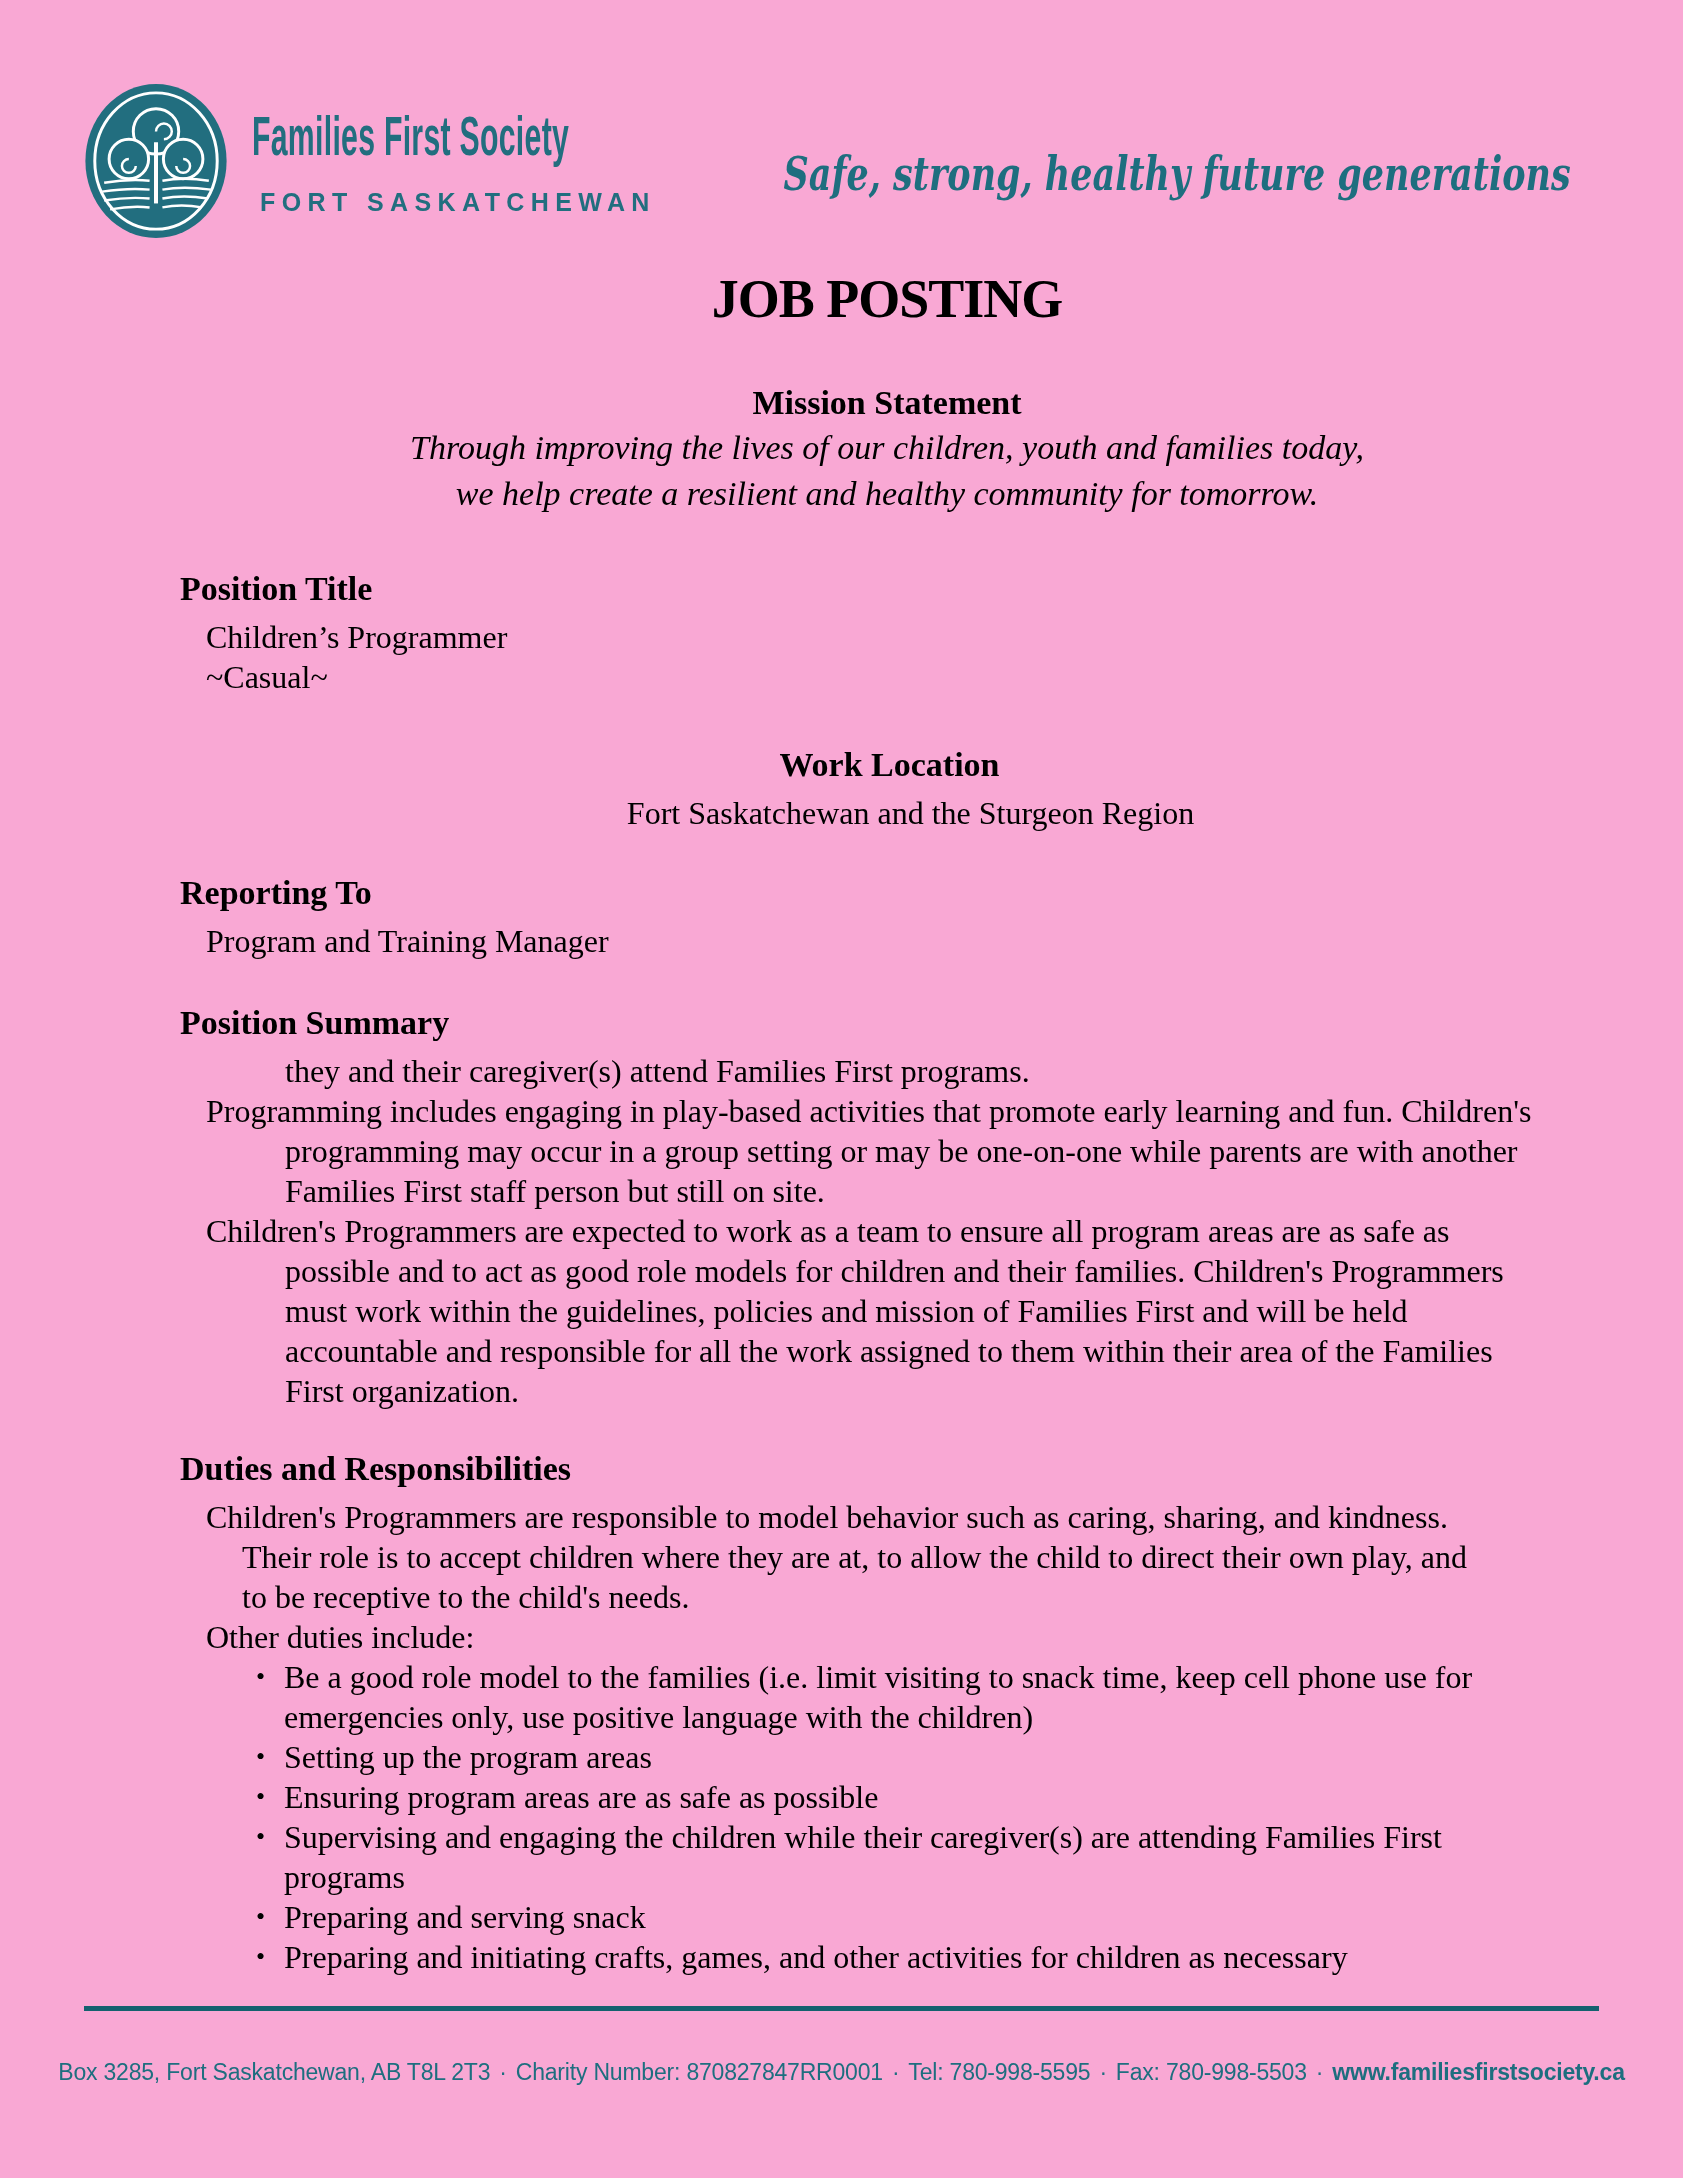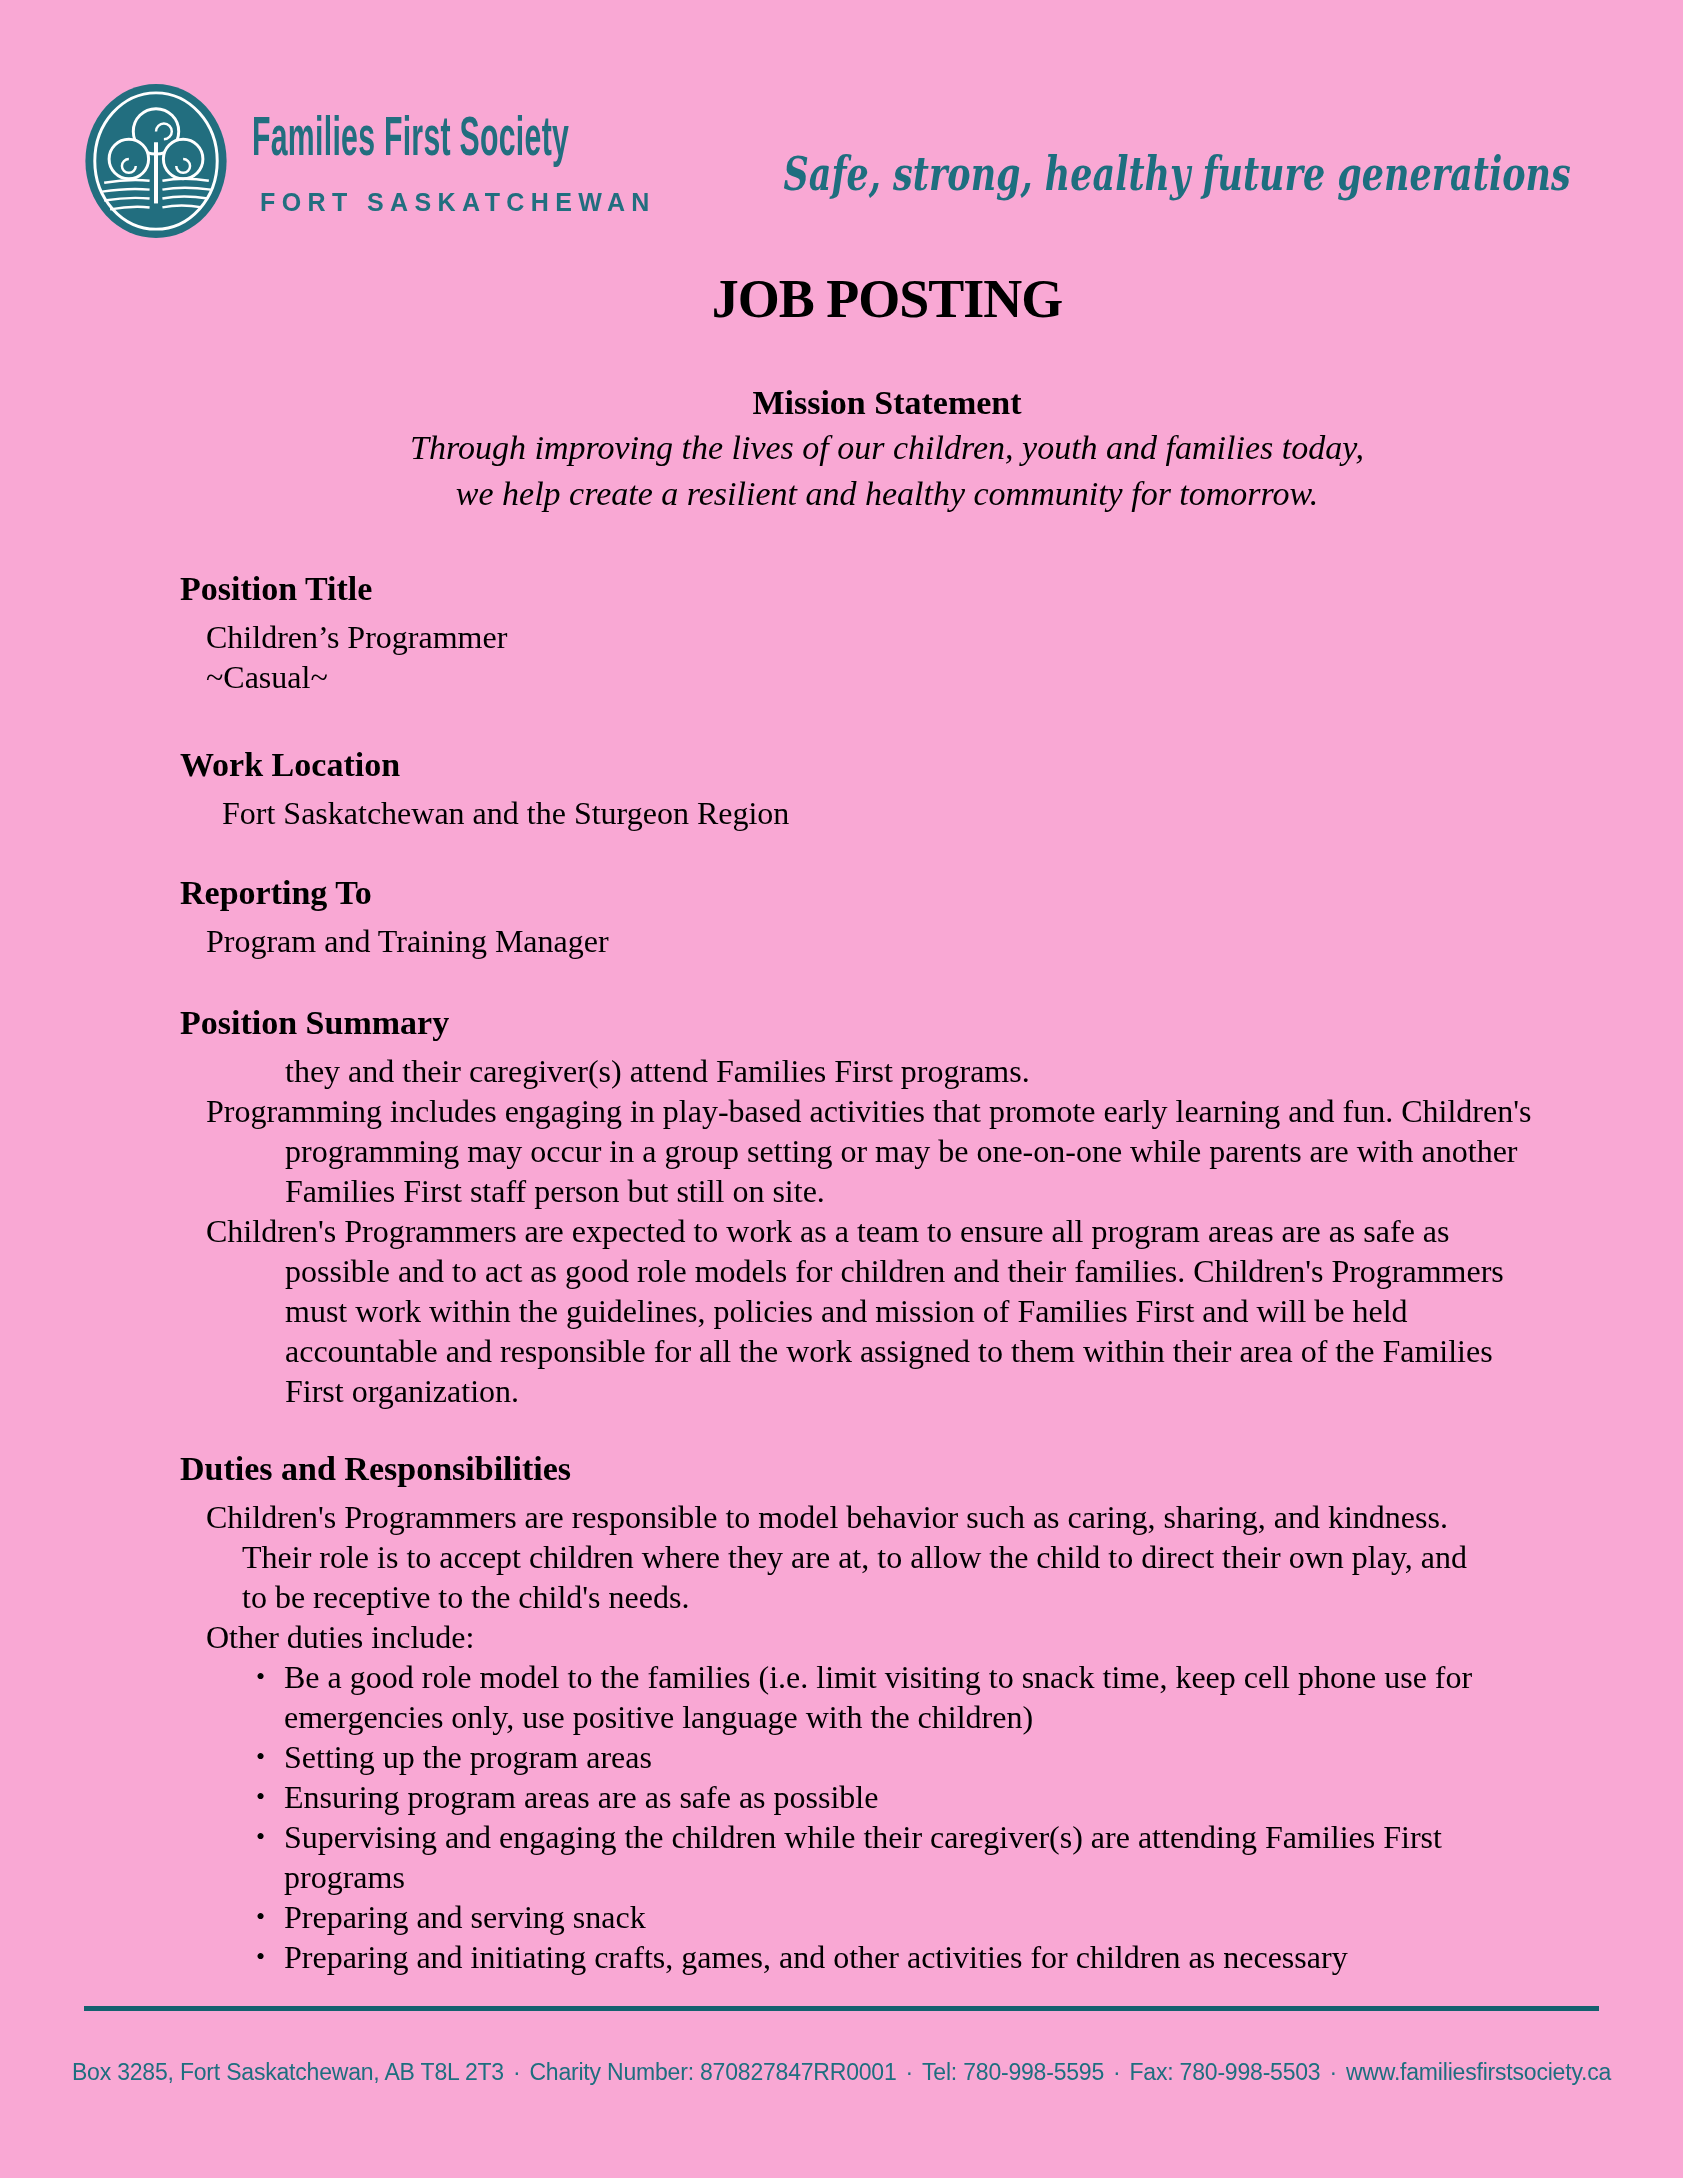--- a/index.html
+++ b/index.html
@@ -51,21 +51,21 @@
     margin:51px 0 0 0; font-size:34px; line-height:44px; font-weight:bold;
   }
   .mission-line { font-style:italic; font-size:34px; line-height:46px; }
 
   
   .sections { margin-left:180px; margin-right:84px; }
   .section h3 { margin:0; font-size:34px; line-height:44px; font-weight:bold; }
   .sec-body { margin-left:26px; font-size:32px; line-height:40px;margin-top:6px; }
   .line { white-space:nowrap; }
   .s1 { margin-top:50px; }
-  .s2 { margin-top:46px; }
+  .s2 { margin-top:46px;text-align:center; }
   .s3 { margin-top:38px; }
   .s4 { margin-top:40px; }
   .s5 { margin-top:36px; }
   .indent16 { margin-left:16px; }
   .cont-wide { margin-left:79px; }   
   .cont-sm   { margin-left:36px; }   
   .bullet { position:relative; margin-left:48px; padding-left:30px; }
   .bullet::before {
     content:"\2022";
     position:absolute; left:2px; top:0;
@@ -78,21 +78,21 @@
     height:5px; background:#14616f;
   }
   .footer-text {
     position:absolute; top:2057px; left:0; right:0;
     text-align:center;
     font-family:"Liberation Sans", sans-serif;
     font-size:23px; line-height:30px; letter-spacing:-0.2px;
     color:#1e6e7f; white-space:nowrap;
   }
   .footer-text .sep { display:inline-block; margin:0 9px; }
-  .footer-text .site { font-weight:normal; color:#1e6e7f; text-decoration:none; }
+  .footer-text .site { font-weight:bold; color:#1e6e7f; text-decoration:none; }
 </style>
 </head>
 <body>
 
 <div class="page">
 
   <div class="logo-row">
     <svg class="logo-mark" viewBox="0 0 145 158" xmlns="http://www.w3.org/2000/svg">
       <ellipse cx="72.5" cy="79" rx="71.5" ry="78" fill="#226e7f"></ellipse>
       <ellipse cx="72.5" cy="79" rx="62" ry="69" fill="none" stroke="#ffffff" stroke-width="3"></ellipse>

